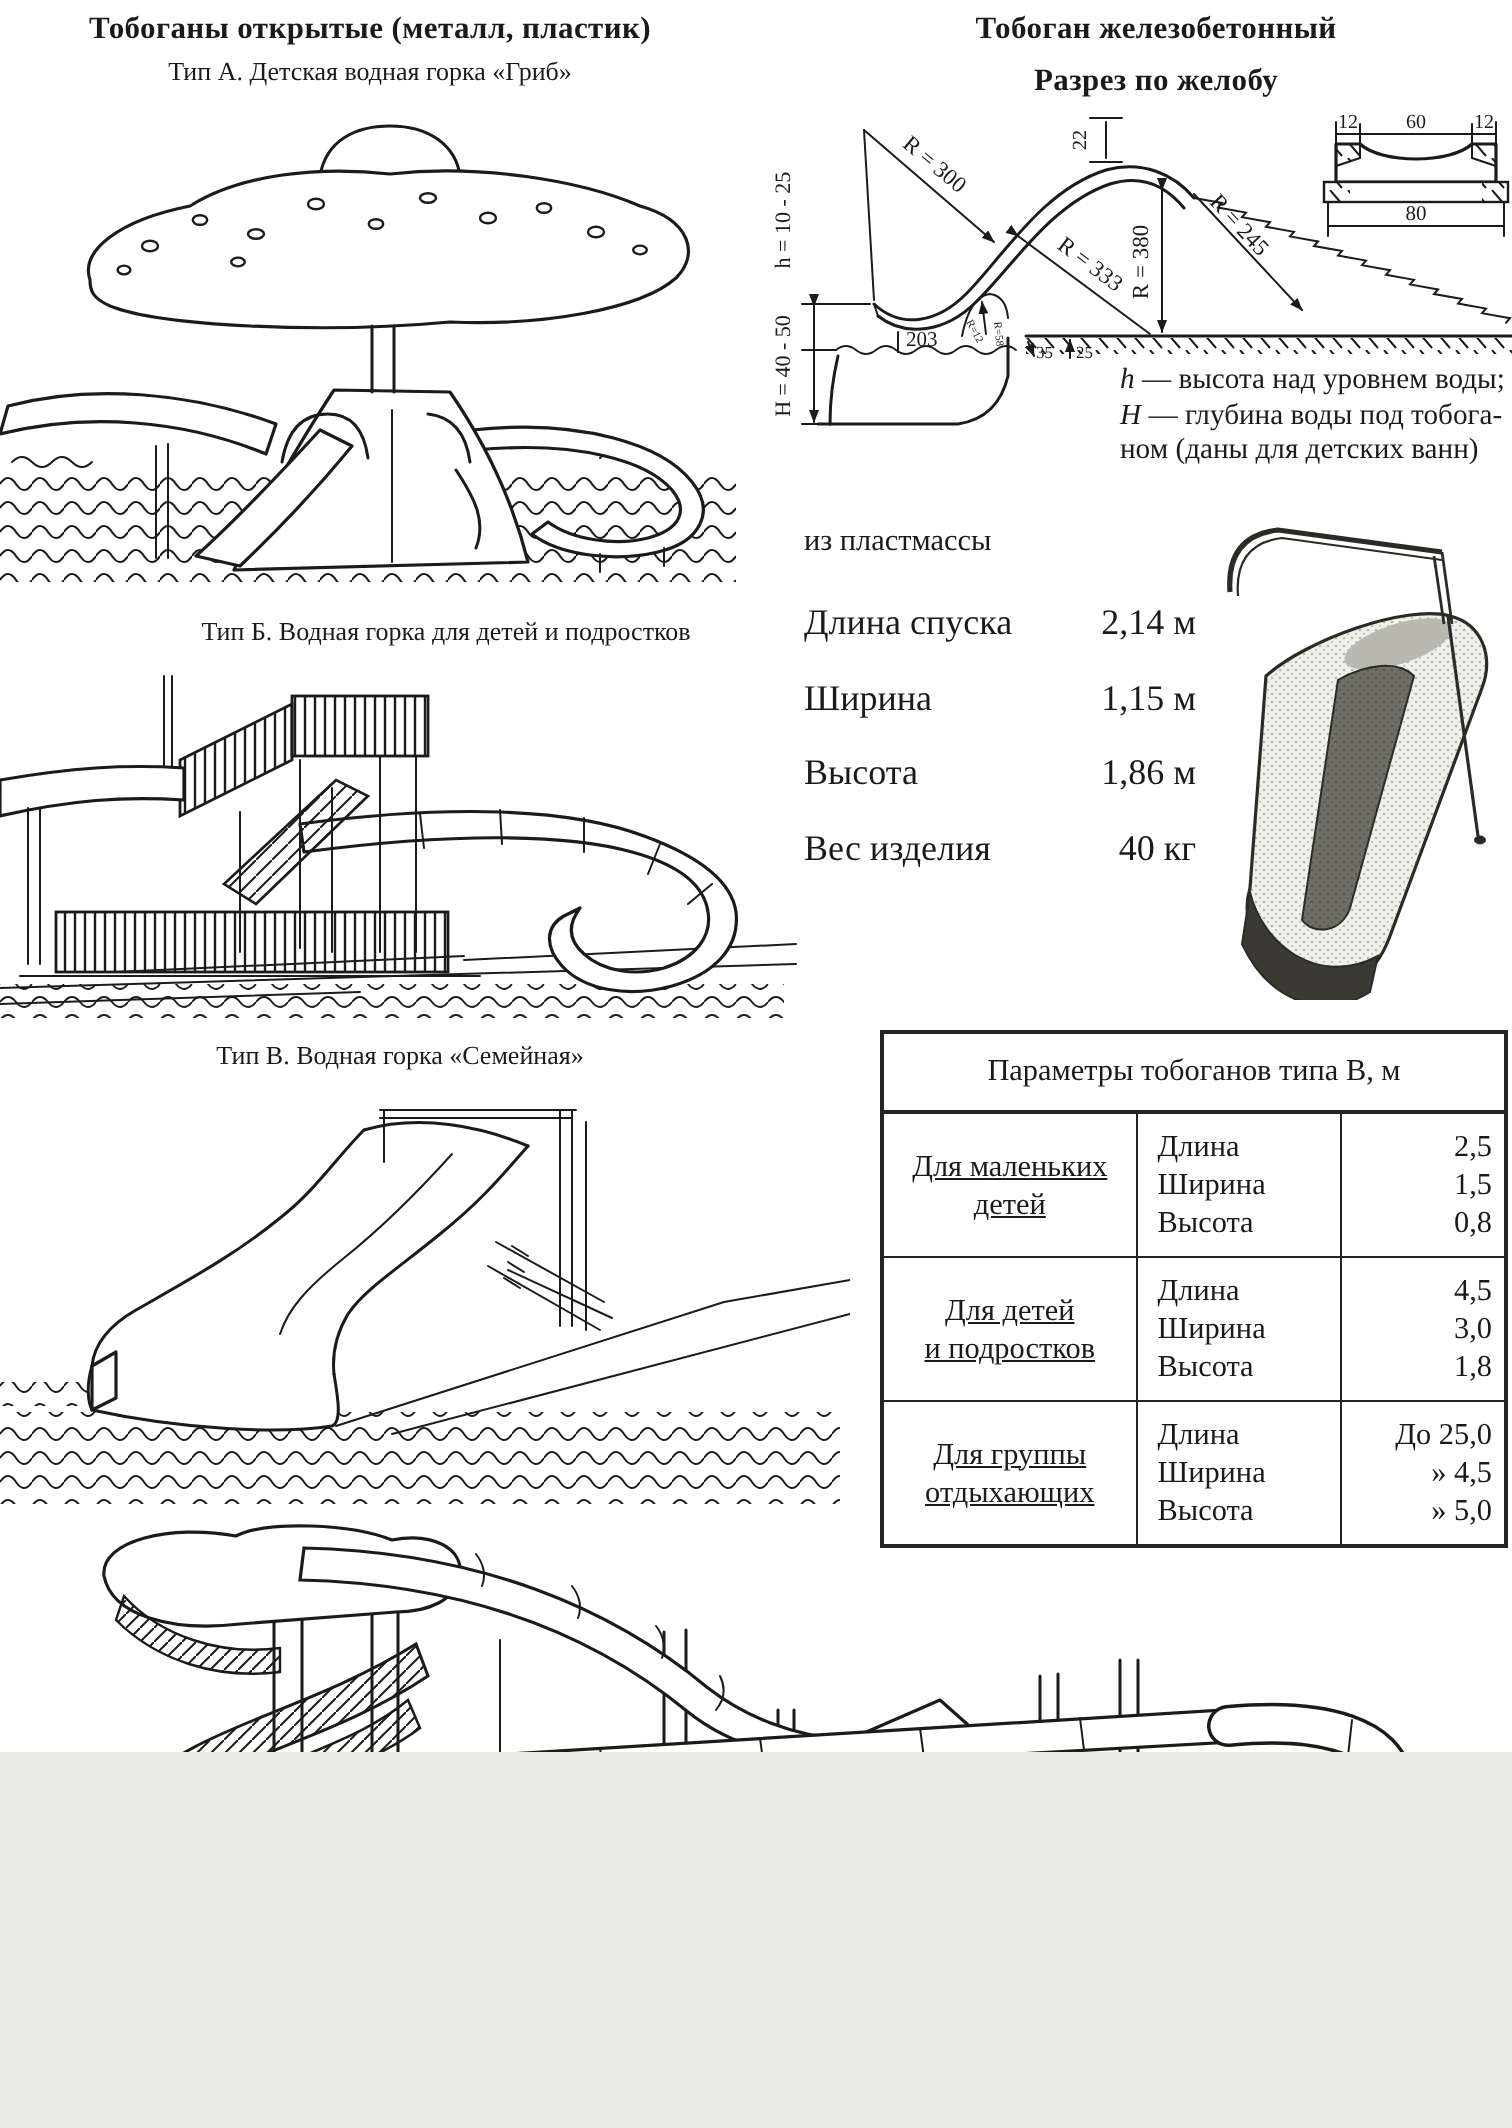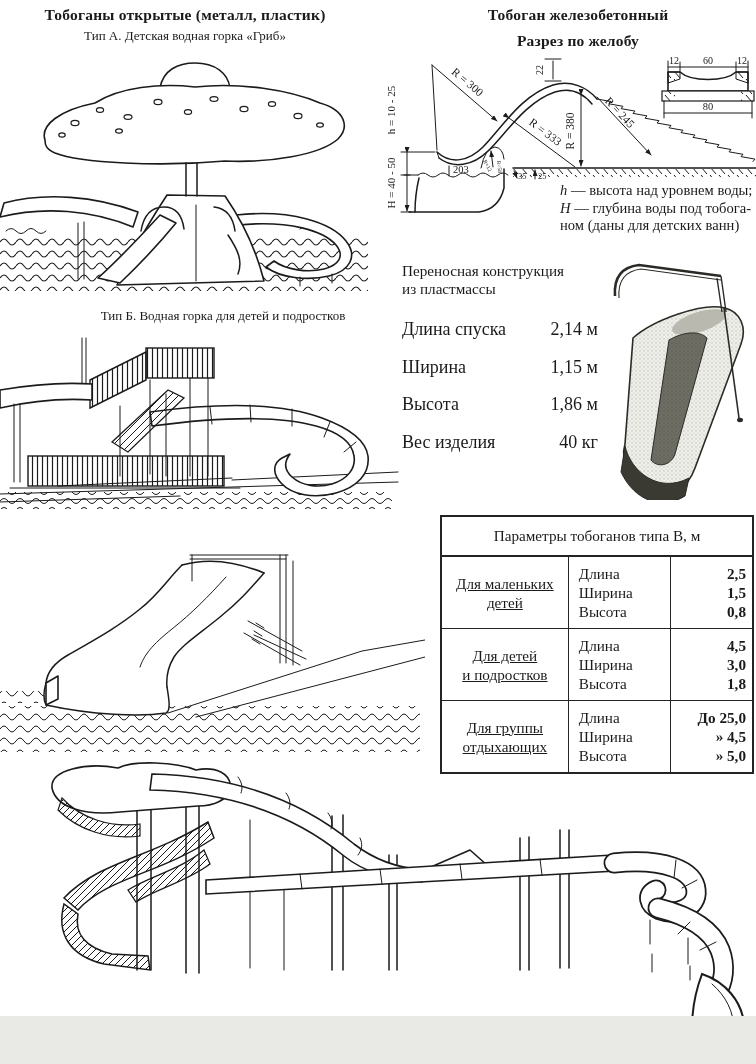--- a/index.html
+++ b/index.html
@@ -1,17 +1,17 @@
 <!DOCTYPE html>
 <html><head>
 <meta charset="utf-8">
 <style>
   html,body{margin:0;padding:0;background:#e9e9e6;}
   .page{
-    position:relative;width:756px;height:1016px;margin:0 auto;
+    position:relative;width:756px;height:876px;margin:0 auto;
     background:#ffffff;color:#1a1a1a;overflow:hidden;
     font-family:"Liberation Serif","DejaVu Serif",serif;
   }
   .abs{position:absolute;}
   .ttl{font-weight:bold;font-size:15.5px;text-align:center;letter-spacing:.2px;}
   .cap{font-size:13px;text-align:center;}
   svg{display:block;}
   .ink{stroke:#1b1b1b;fill:none;stroke-width:1.5;stroke-linecap:round;stroke-linejoin:round;}
   .ink-thin{stroke:#1b1b1b;fill:none;stroke-width:1;stroke-linecap:round;}
   .wht{fill:#ffffff;stroke:#1b1b1b;stroke-width:1.6;stroke-linejoin:round;}
@@ -22,21 +22,21 @@
   
   .pheading{font-size:15.2px;line-height:18px;}
   .specs{width:196px;margin-top:21px;font-size:18px;}
   .spec-row{display:flex;justify-content:space-between;margin-bottom:16.5px;}
   
   .ptable{border:2px solid #242424;width:314px;border-collapse:collapse;}
   .ptable .t-title{border-bottom:2px solid #242424;text-align:center;font-size:15.2px;padding:10px 4px;}
   .ptable td{border:1.6px solid #242424;font-size:15.2px;vertical-align:middle;padding:7px 6px;}
   .ptable td.catc{text-align:center;width:120px;line-height:19px;text-decoration:underline;}
   .ptable td.parc{width:92px;line-height:19px;padding-left:10px;}
-  .ptable td.valc{width:78px;line-height:19px;text-align:right;font-weight:bold;}
+  .ptable td.valc{width:78px;line-height:19px;text-align:right;}
 </style>
 </head>
 <body>
 
 <div class="page">
 
   <div class="abs ttl" style="left:0;top:6px;width:370px;">Тобоганы открытые (металл, пластик)</div>
   <div class="abs cap" style="left:0;top:28px;width:370px;">Тип А. Детская водная горка «Гриб»</div>
   <div class="abs ttl" style="left:400px;top:6px;width:356px;">Тобоган железобетонный</div>
   <div class="abs ttl" style="left:400px;top:32px;width:356px;">Разрез по желобу</div>
@@ -161,21 +161,20 @@
   </svg>
 
   <div class="abs legend" style="left:560px;top:182px;">
     <div><span class="var">h</span><span> — высота над уровнем воды;</span></div>
     <div><span class="var">H</span><span> — глубина воды под тобога-</span></div>
     <div>ном (даны для детских ванн)</div>
   </div>
 
   <div class="abs" style="left:402px;top:262px;">
     <div class="pheading">
-      <div>Переносная конструкция</div>
       <div>из пластмассы</div>
     </div>
     <div class="specs">
       <div class="spec-row">
         <span>Длина спуска</span>
           <span>2,14 м</span>
       </div>
       <div class="spec-row">
         <span>Ширина</span>
           <span>1,15 м</span>
@@ -302,20 +301,21 @@
         <td class="valc">
               <div>До 25,0</div>
               <div>» 4,5</div>
               <div>» 5,0</div>
             </td>
       </tr>
     </tbody>
       </table>
   </div>
 
+  <div class="abs cap" style="left:0;top:520px;width:400px;">Тип В. Водная горка «Семейная»</div>
   <svg class="abs" style="left:0;top:543px;" width="425" height="215" viewBox="0 0 425 215">
     <defs>
       <pattern id="wvC" width="16" height="12" patternUnits="userSpaceOnUse">
         <path d="M0,6 q4,-6 8,0 t8,0" fill="none" stroke="#1b1b1b" stroke-width="1"></path>
       </pattern>
     </defs>
     <g>
       <rect x="0" y="148" width="160" height="12" fill="url(#wvC)"></rect>
       <rect x="0" y="163" width="420" height="46" fill="url(#wvC)"></rect>
     </g>

